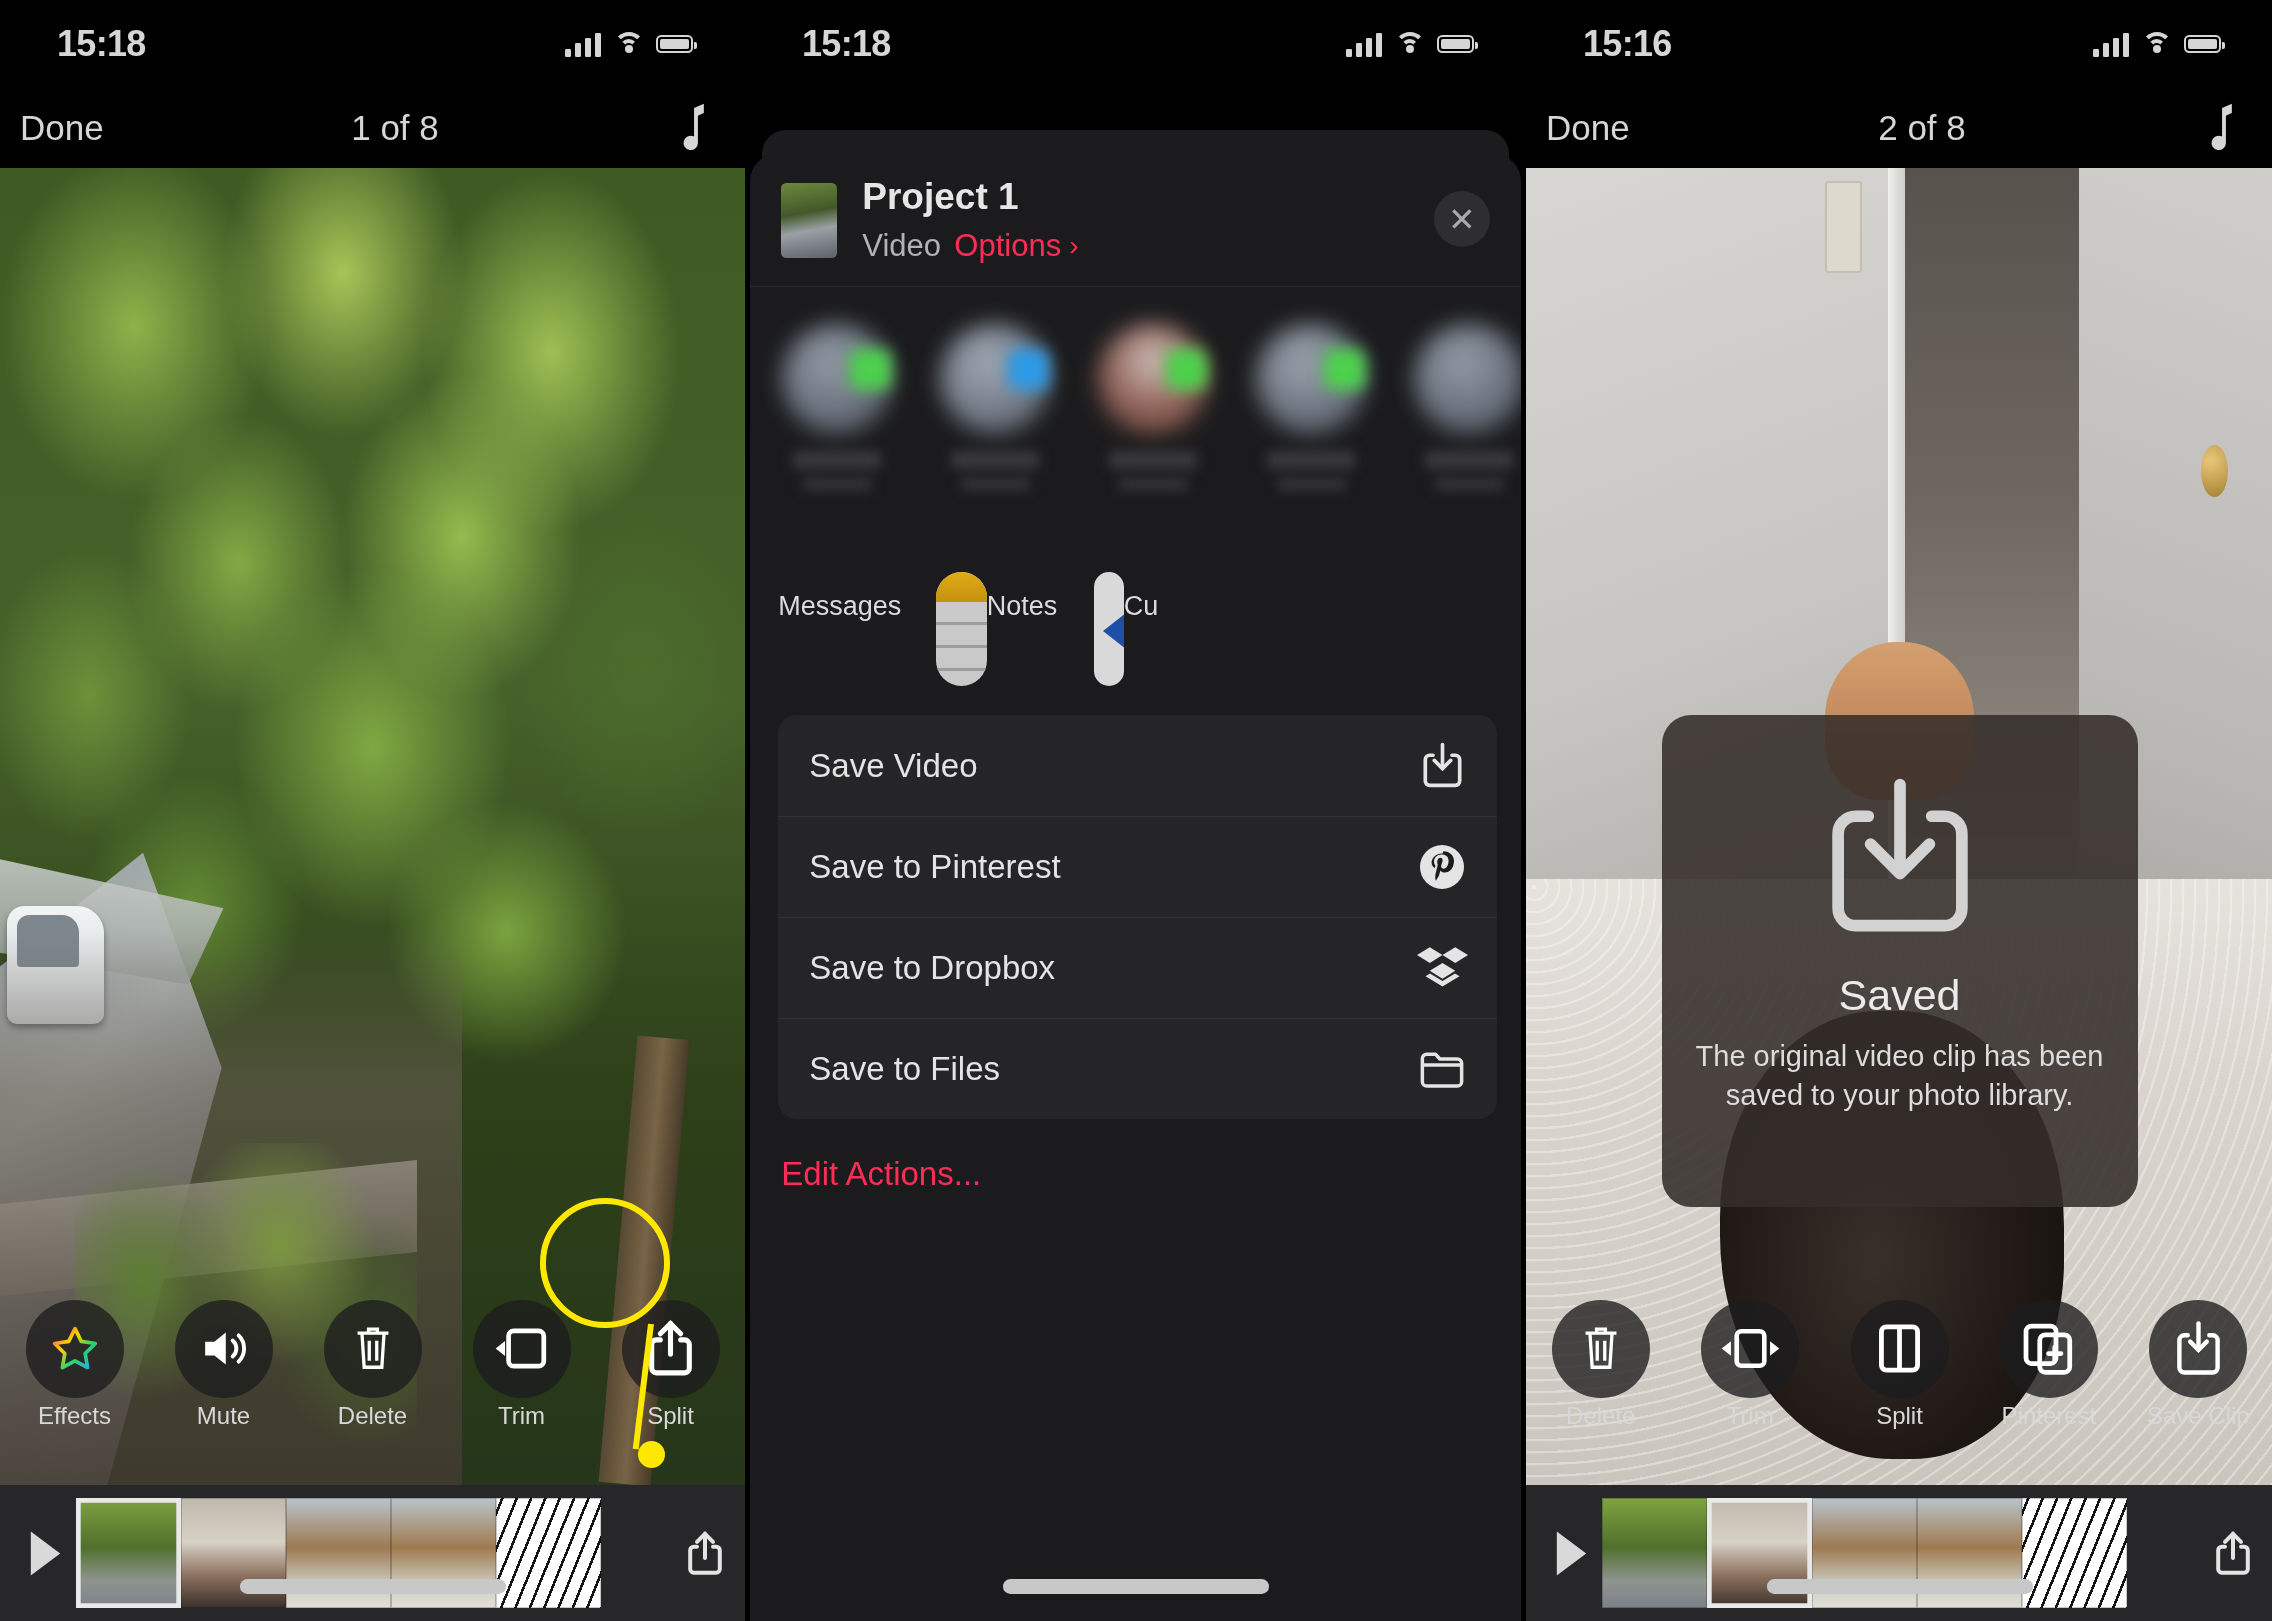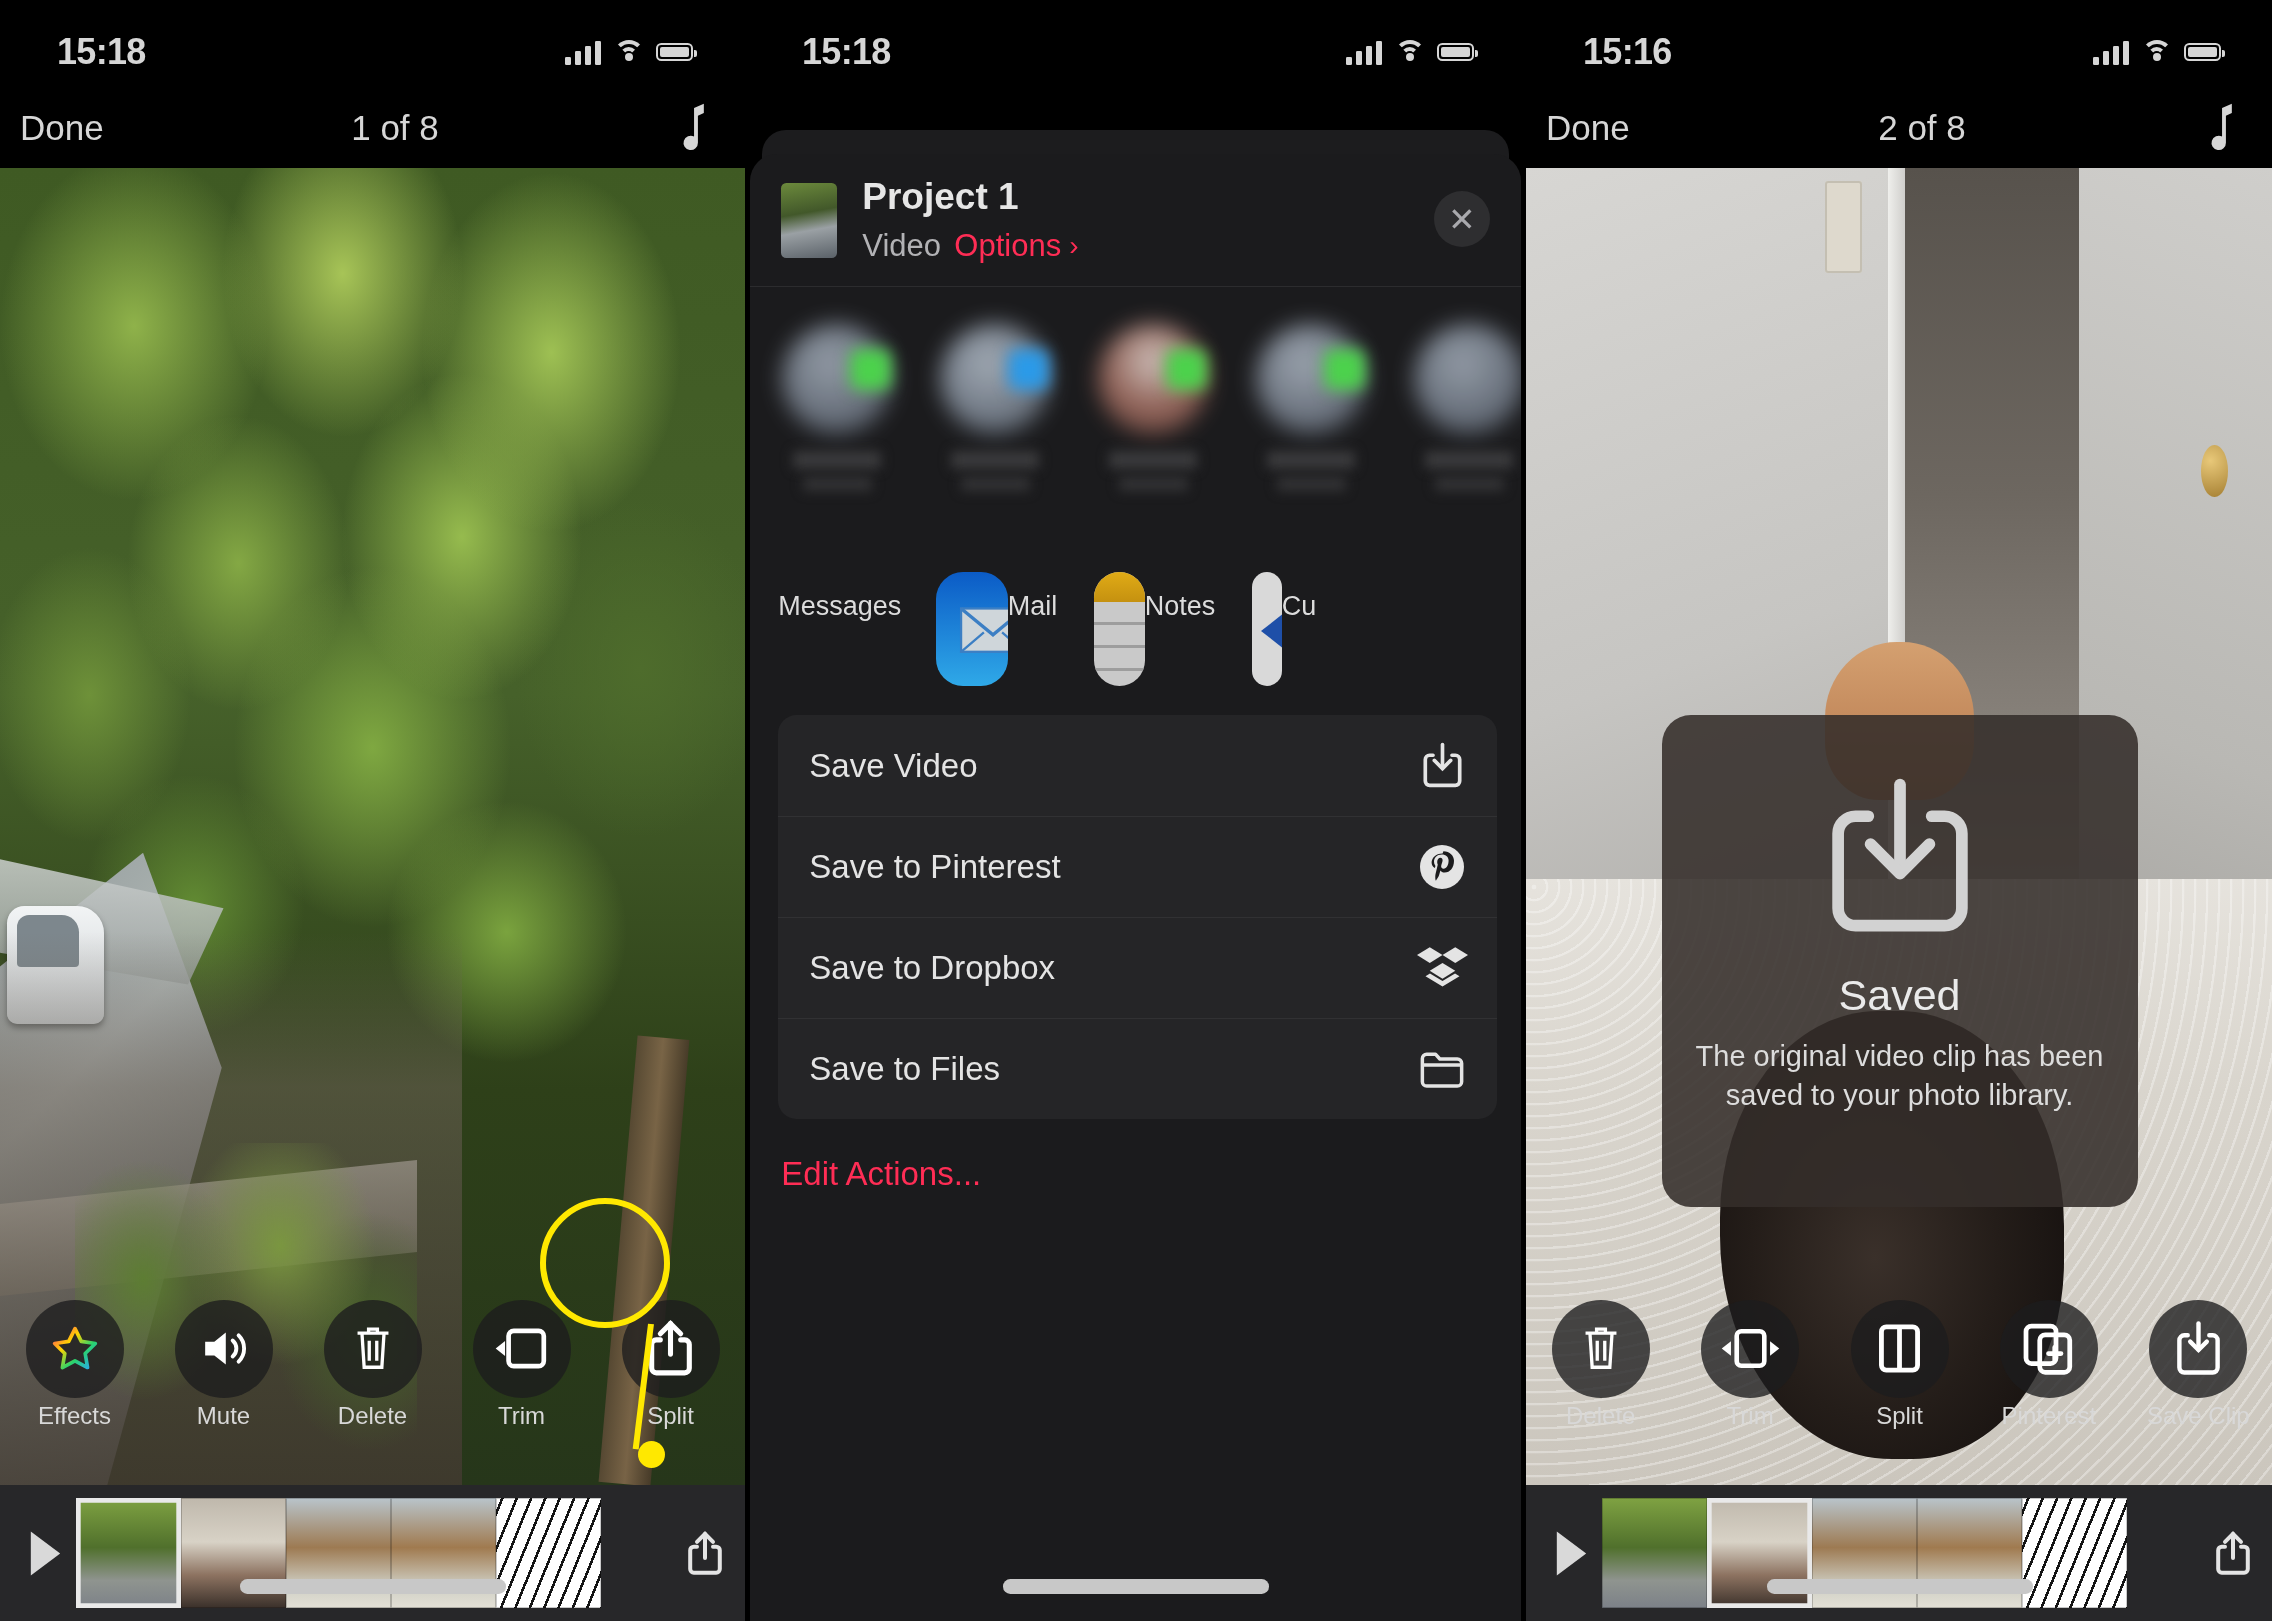--- a/index.html
+++ b/index.html
@@ -12,21 +12,21 @@
   .stage { position:absolute; inset:0; display:flex; background:#000; }
 
   
   .panel { position:relative; height:1621px; overflow:hidden; background:#000; flex:none; }
   .p1 { width:745px; }
   .p2 { width:781px; }
   .p3 { width:747px; }
 
   
   .statusbar {
-    position:absolute; top:8px; left:0; right:0; height:88px;
+    position:absolute; top:0; left:0; right:0; height:88px;
     display:flex; align-items:center; justify-content:space-between;
     padding:0 52px 0 57px; z-index:40;
   }
   .sb-time { color:#d6d6d6; font-size:36px; font-weight:700; letter-spacing:-0.7px; }
   .sb-right { display:flex; align-items:center; gap:12px; }
   .bars { display:flex; align-items:flex-end; gap:4px; height:25px; }
   .bars i { width:6px; background:#d6d6d6; border-radius:1.3px; display:block; }
   .bars i:nth-child(1){height:8px}
   .bars i:nth-child(2){height:13.3px}
   .bars i:nth-child(3){height:18.6px}
@@ -455,30 +455,20 @@
             <div class="nm2"></div>
         </div>
       </div>
 
       <div class="apps">
         <div class="app">
           <div class="app-icon ic-messages"></div>
           <div class="app-name">Messages</div>
         </div>
         <div class="app">
-          <div class="app-icon ic-mail">
-            <svg width="114" height="114" viewBox="0 0 100 100">
-              <rect x="22" y="32" width="56" height="38" fill="#cfd6da" stroke="#3c7fc4" stroke-width="2"></rect>
-              <path d="M22 32l28 23 28-23" fill="none" stroke="#3c7fc4" stroke-width="3"></path>
-              <path d="M22 70l20-17M78 70L58 53" fill="none" stroke="#3c7fc4" stroke-width="2"></path>
-            </svg>
-          </div>
-          <div class="app-name">Mail</div>
-        </div>
-        <div class="app">
           <div class="app-icon ic-notes">
             <div class="top"></div>
             <div class="rule" style="top:44%"></div>
             <div class="rule" style="top:64%"></div>
             <div class="rule" style="top:84%"></div>
           </div>
           <div class="app-name">Notes</div>
         </div>
         <div class="app clipped">
           <div class="app-icon ic-cut">

